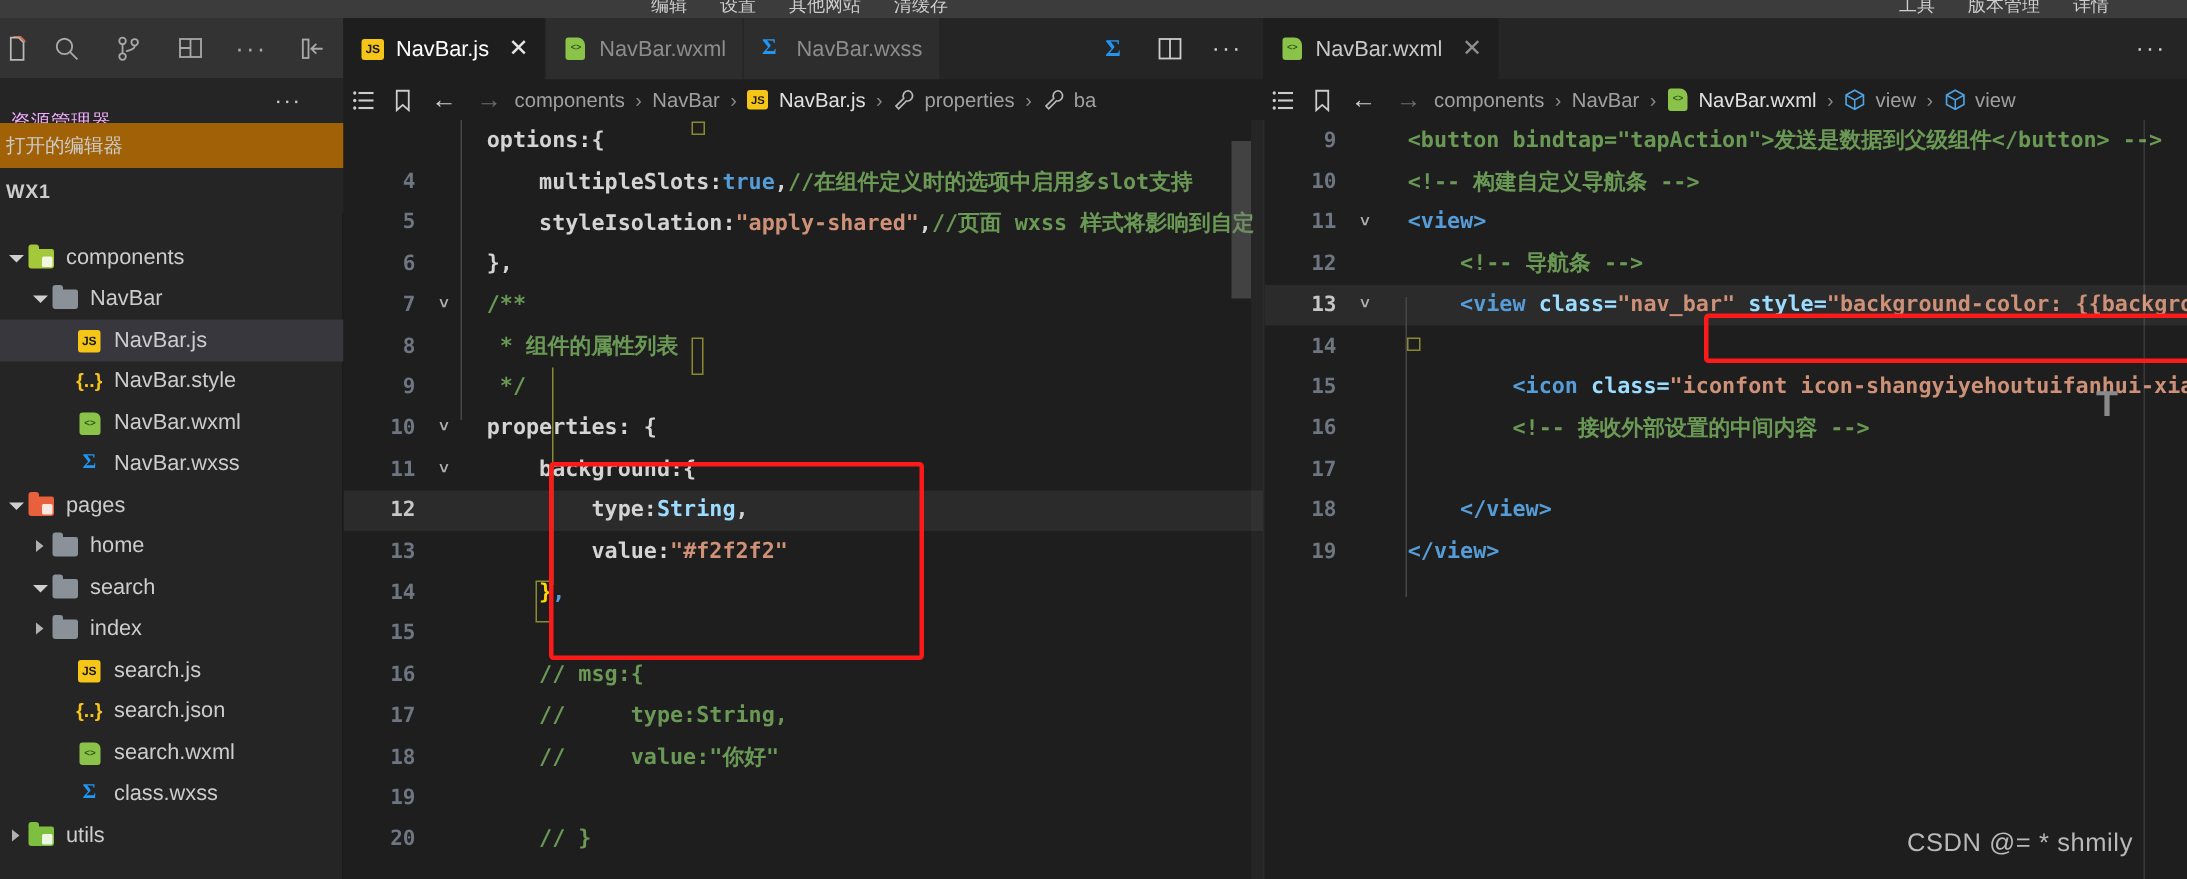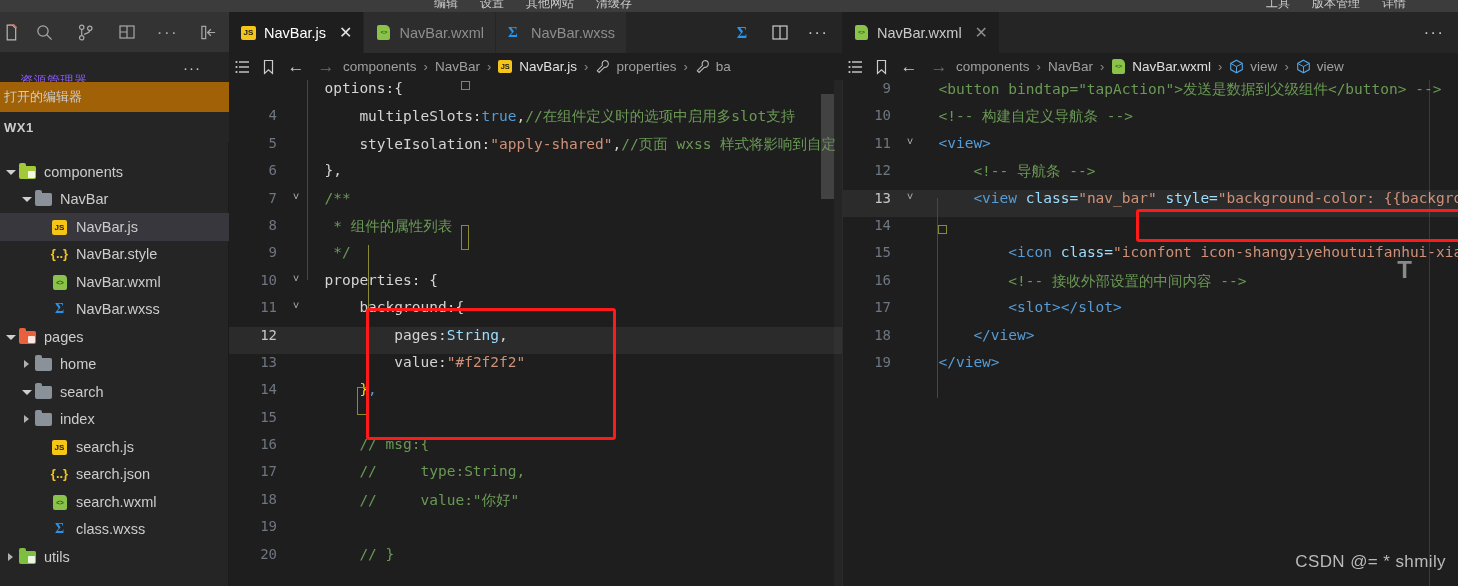--- a/index.html
+++ b/index.html
@@ -32,21 +32,21 @@
   }
   .act-ico { width:44px; height:40px; display:flex; align-items:center; justify-content:center;
     color:#a8a8a8; }
   .act-ico.first { width:26px; }
   .act-ico svg { display:block; }
 
   .explorer-title {
     position:absolute; left:0; top:40px; width:229px; height:30px;
     display:flex; align-items:center; background:#252526;
   }
-  .explorer-title .txt { font-size:13px; color:#8b5cf6; padding-left:20px; letter-spacing:.5px;margin-top:27px;}
+  .explorer-title .txt { font-size:13px; color:#f0abfc; padding-left:7px; letter-spacing:.5px;margin-top:27px;}
   .explorer-title .dots { margin-left:auto; margin-right:28px; color:#cccccc; font-size:15px; letter-spacing:1px;}
 
   .section-open { position:absolute; left:0; top:70px; width:229px; height:30px;
     display:flex; align-items:center; background:#a16207; }
   .section-open .txt { font-size:13px; color:#cccccc; padding-left:4px; }
 
   .wx1 { position:absolute; left:0; top:100px; width:229px; height:30px;
     display:flex; align-items:center; background:#252526;}
   .wx1 .txt { font-size:13px; color:#cccccc; font-weight:bold; padding-left:4px; letter-spacing:.5px;}
 
@@ -120,23 +120,23 @@
   .crumbs .sep { color:#8b8b8b; padding:0 5px; font-size:13px;}
   .crumbs .crumb.strong { color:#e0e0e0; }
   .crumbs .cico { width:16px; height:16px; position:relative; flex:0 0 16px;}
 
   
   .editor { position:absolute; top:80px; height:506px; background:#1e1e1e; overflow:hidden;}
   .editor.left { left:229px; width:613px; }
   .editor.right { left:842px; width:616px; }
   .editor.right { border-left:1px solid #2b2b2b; }
 
-  .codeline { position:relative; height:27.4px; display:flex; align-items:flex-start;
+  .codeline { position:relative; height:27.4px; display:flex; align-items:center;
      font-family:"DejaVu Sans Mono","Liberation Mono",monospace; font-size:14.5px;
-     white-space:pre; }
+     white-space:pre;font-weight:bold; }
   .gutter { width:56px; flex:0 0 56px; text-align:right; padding-right:8px; color:#6e7681;
      font-family:"DejaVu Sans Mono","Liberation Mono",monospace; font-size:14px;}
   .gutter.cur { color:#c6c6c6; }
   .fold { width:22px; flex:0 0 22px; color:#b0b0b0; font-size:11px; text-align:center;}
   .code { flex:1; }
   .hl { background:#2b2b2b; }
 
   
   .t-key    { color:#569cd6; }
   .t-str    { color:#ce9178; }
@@ -151,21 +151,21 @@
   .redbox { position:absolute; border:3px solid #ff1a1a; border-radius:3px; pointer-events:none; }
 
   
   .ybox { position:absolute; border:1px solid #8a8a33; pointer-events:none; }
   .vguide { position:absolute; border-left:1px solid #7c7c2e; pointer-events:none; }
 
   
   .vscroll { position:absolute; width:14px; background:rgba(121,121,121,.4); border-radius:0; }
   .minimap-slider { position:absolute; background:rgba(255,255,255,.06); }
 
-  .watermark { position:absolute; right:12px; bottom:14px; font-size:17px; color:#b9b9b9;
+  .watermark { position:absolute; right:36px; bottom:14px; font-size:17px; color:#b9b9b9;
      font-family:"Liberation Sans",sans-serif; letter-spacing:.4px;}
   .bigT { position:absolute; color:#8a8a8a; font:bold 24px/1 "Liberation Sans",sans-serif; }
 </style>
 </head>
 <body>
 
 <div class="app">
 
   <div class="menubar">
     <div class="mb-left">
@@ -455,21 +455,21 @@
     <div id="left-code">
         <div class="codeline"><span class="gutter"></span><span class="fold"></span><span class="code"><span class="t-plain">  options:{</span></span></div>
         <div class="codeline"><span class="gutter">4</span><span class="fold"></span><span class="code"><span class="t-plain">      multipleSlots:</span><span class="t-key">true</span><span class="t-plain">,</span><span class="t-com">//在组件定义时的选项中启用多slot支持</span></span></div>
         <div class="codeline"><span class="gutter">5</span><span class="fold"></span><span class="code"><span class="t-plain">      styleIsolation:</span><span class="t-str">"apply-shared"</span><span class="t-plain">,</span><span class="t-com">//页面 wxss 样式将影响到自定</span></span></div>
         <div class="codeline"><span class="gutter">6</span><span class="fold"></span><span class="code"><span class="t-plain">  },</span></span></div>
         <div class="codeline"><span class="gutter">7</span><span class="fold">˅</span><span class="code"><span class="t-com">  /**</span></span></div>
         <div class="codeline"><span class="gutter">8</span><span class="fold"></span><span class="code"><span class="t-com">   * 组件的属性列表</span></span></div>
         <div class="codeline"><span class="gutter">9</span><span class="fold"></span><span class="code"><span class="t-com">   */</span></span></div>
         <div class="codeline"><span class="gutter">10</span><span class="fold">˅</span><span class="code"><span class="t-plain">  properties: {</span></span></div>
         <div class="codeline"><span class="gutter">11</span><span class="fold">˅</span><span class="code"><span class="t-plain">      background:</span><span class="t-plain">{</span></span></div>
-        <div class="codeline hl"><span class="gutter cur">12</span><span class="fold"></span><span class="code"><span class="t-plain">          pages:</span><span class="t-prop">String</span><span class="t-plain">,</span></span></div>
+        <div class="codeline hl"><span class="gutter cur">12</span><span class="fold"></span><span class="code"><span class="t-plain">          type:</span><span class="t-prop">String</span><span class="t-plain">,</span></span></div>
         <div class="codeline"><span class="gutter">13</span><span class="fold"></span><span class="code"><span class="t-plain">          value:</span><span class="t-str">"#f2f2f2"</span></span></div>
         <div class="codeline"><span class="gutter">14</span><span class="fold"></span><span class="code"><span class="t-brace">      }</span><span class="t-key">,</span></span></div>
         <div class="codeline"><span class="gutter">15</span><span class="fold"></span><span class="code"></span></div>
         <div class="codeline"><span class="gutter">16</span><span class="fold"></span><span class="code"><span class="t-com">      // msg:{</span></span></div>
         <div class="codeline"><span class="gutter">17</span><span class="fold"></span><span class="code"><span class="t-com">      //     type:String,</span></span></div>
         <div class="codeline"><span class="gutter">18</span><span class="fold"></span><span class="code"><span class="t-com">      //     value:"你好"</span></span></div>
         <div class="codeline"><span class="gutter">19</span><span class="fold"></span><span class="code"></span></div>
         <div class="codeline"><span class="gutter">20</span><span class="fold"></span><span class="code"><span class="t-com">      // }</span></span></div>
       </div>
 
@@ -560,21 +560,21 @@
   <div class="editor right">
     <div id="right-code">
         <div class="codeline"><span class="gutter">9</span><span class="fold"></span><span class="code"><span class="t-plain">  </span><span class="t-com">&lt;button bindtap="tapAction"&gt;发送是数据到父级组件&lt;/button&gt; --&gt;</span></span></div>
         <div class="codeline"><span class="gutter">10</span><span class="fold"></span><span class="code"><span class="t-com">  &lt;!-- 构建自定义导航条 --&gt;</span></span></div>
         <div class="codeline"><span class="gutter">11</span><span class="fold">˅</span><span class="code"><span class="t-tag">  &lt;view&gt;</span></span></div>
         <div class="codeline"><span class="gutter">12</span><span class="fold"></span><span class="code"><span class="t-com">      &lt;!-- 导航条 --&gt;</span></span></div>
         <div class="codeline hl"><span class="gutter cur">13</span><span class="fold">˅</span><span class="code"><span class="t-tag">      &lt;view </span><span class="t-attr">class=</span><span class="t-str">"nav_bar"</span><span class="t-plain"> </span><span class="t-attr">style=</span><span class="t-str">"background-color: {{background}</span></span></div>
         <div class="codeline"><span class="gutter">14</span><span class="fold"></span></div>
         <div class="codeline"><span class="gutter">15</span><span class="fold"></span><span class="code"><span class="t-tag">          &lt;icon </span><span class="t-attr">class=</span><span class="t-str">"iconfont icon-shangyiyehoutuifanhui-xianxin</span></span></div>
         <div class="codeline"><span class="gutter">16</span><span class="fold"></span><span class="code"><span class="t-com">          &lt;!-- 接收外部设置的中间内容 --&gt;</span></span></div>
-        <div class="codeline"><span class="gutter">17</span><span class="fold"></span><span class="code"><span class="t-tag">          &lt;slot&gt;&lt;/slot&gt;</span></span></div>
+        <div class="codeline"><span class="gutter">17</span><span class="fold"></span></div>
         <div class="codeline"><span class="gutter">18</span><span class="fold"></span><span class="code"><span class="t-tag">      &lt;/view&gt;</span></span></div>
         <div class="codeline"><span class="gutter">19</span><span class="fold"></span><span class="code"><span class="t-tag">  &lt;/view&gt;</span></span></div>
       </div>
     <div class="vguide" style="left:94px; top:118px; height:200px; border-left-color:#474747;"></div>
     <div class="ybox" style="left:95px; top:145px; width:9px; height:9px;"></div>
     <div class="bigT" style="right:46px; top:178px;">T</div>
     <div class="minimap-slider" style="right:28px; top:0; width:1px; height:506px; background:rgba(255,255,255,.12);"></div>
   </div>
 
   <div class="redbox" style="left:1136px; top:209px; width:330px; height:33px;"></div>

